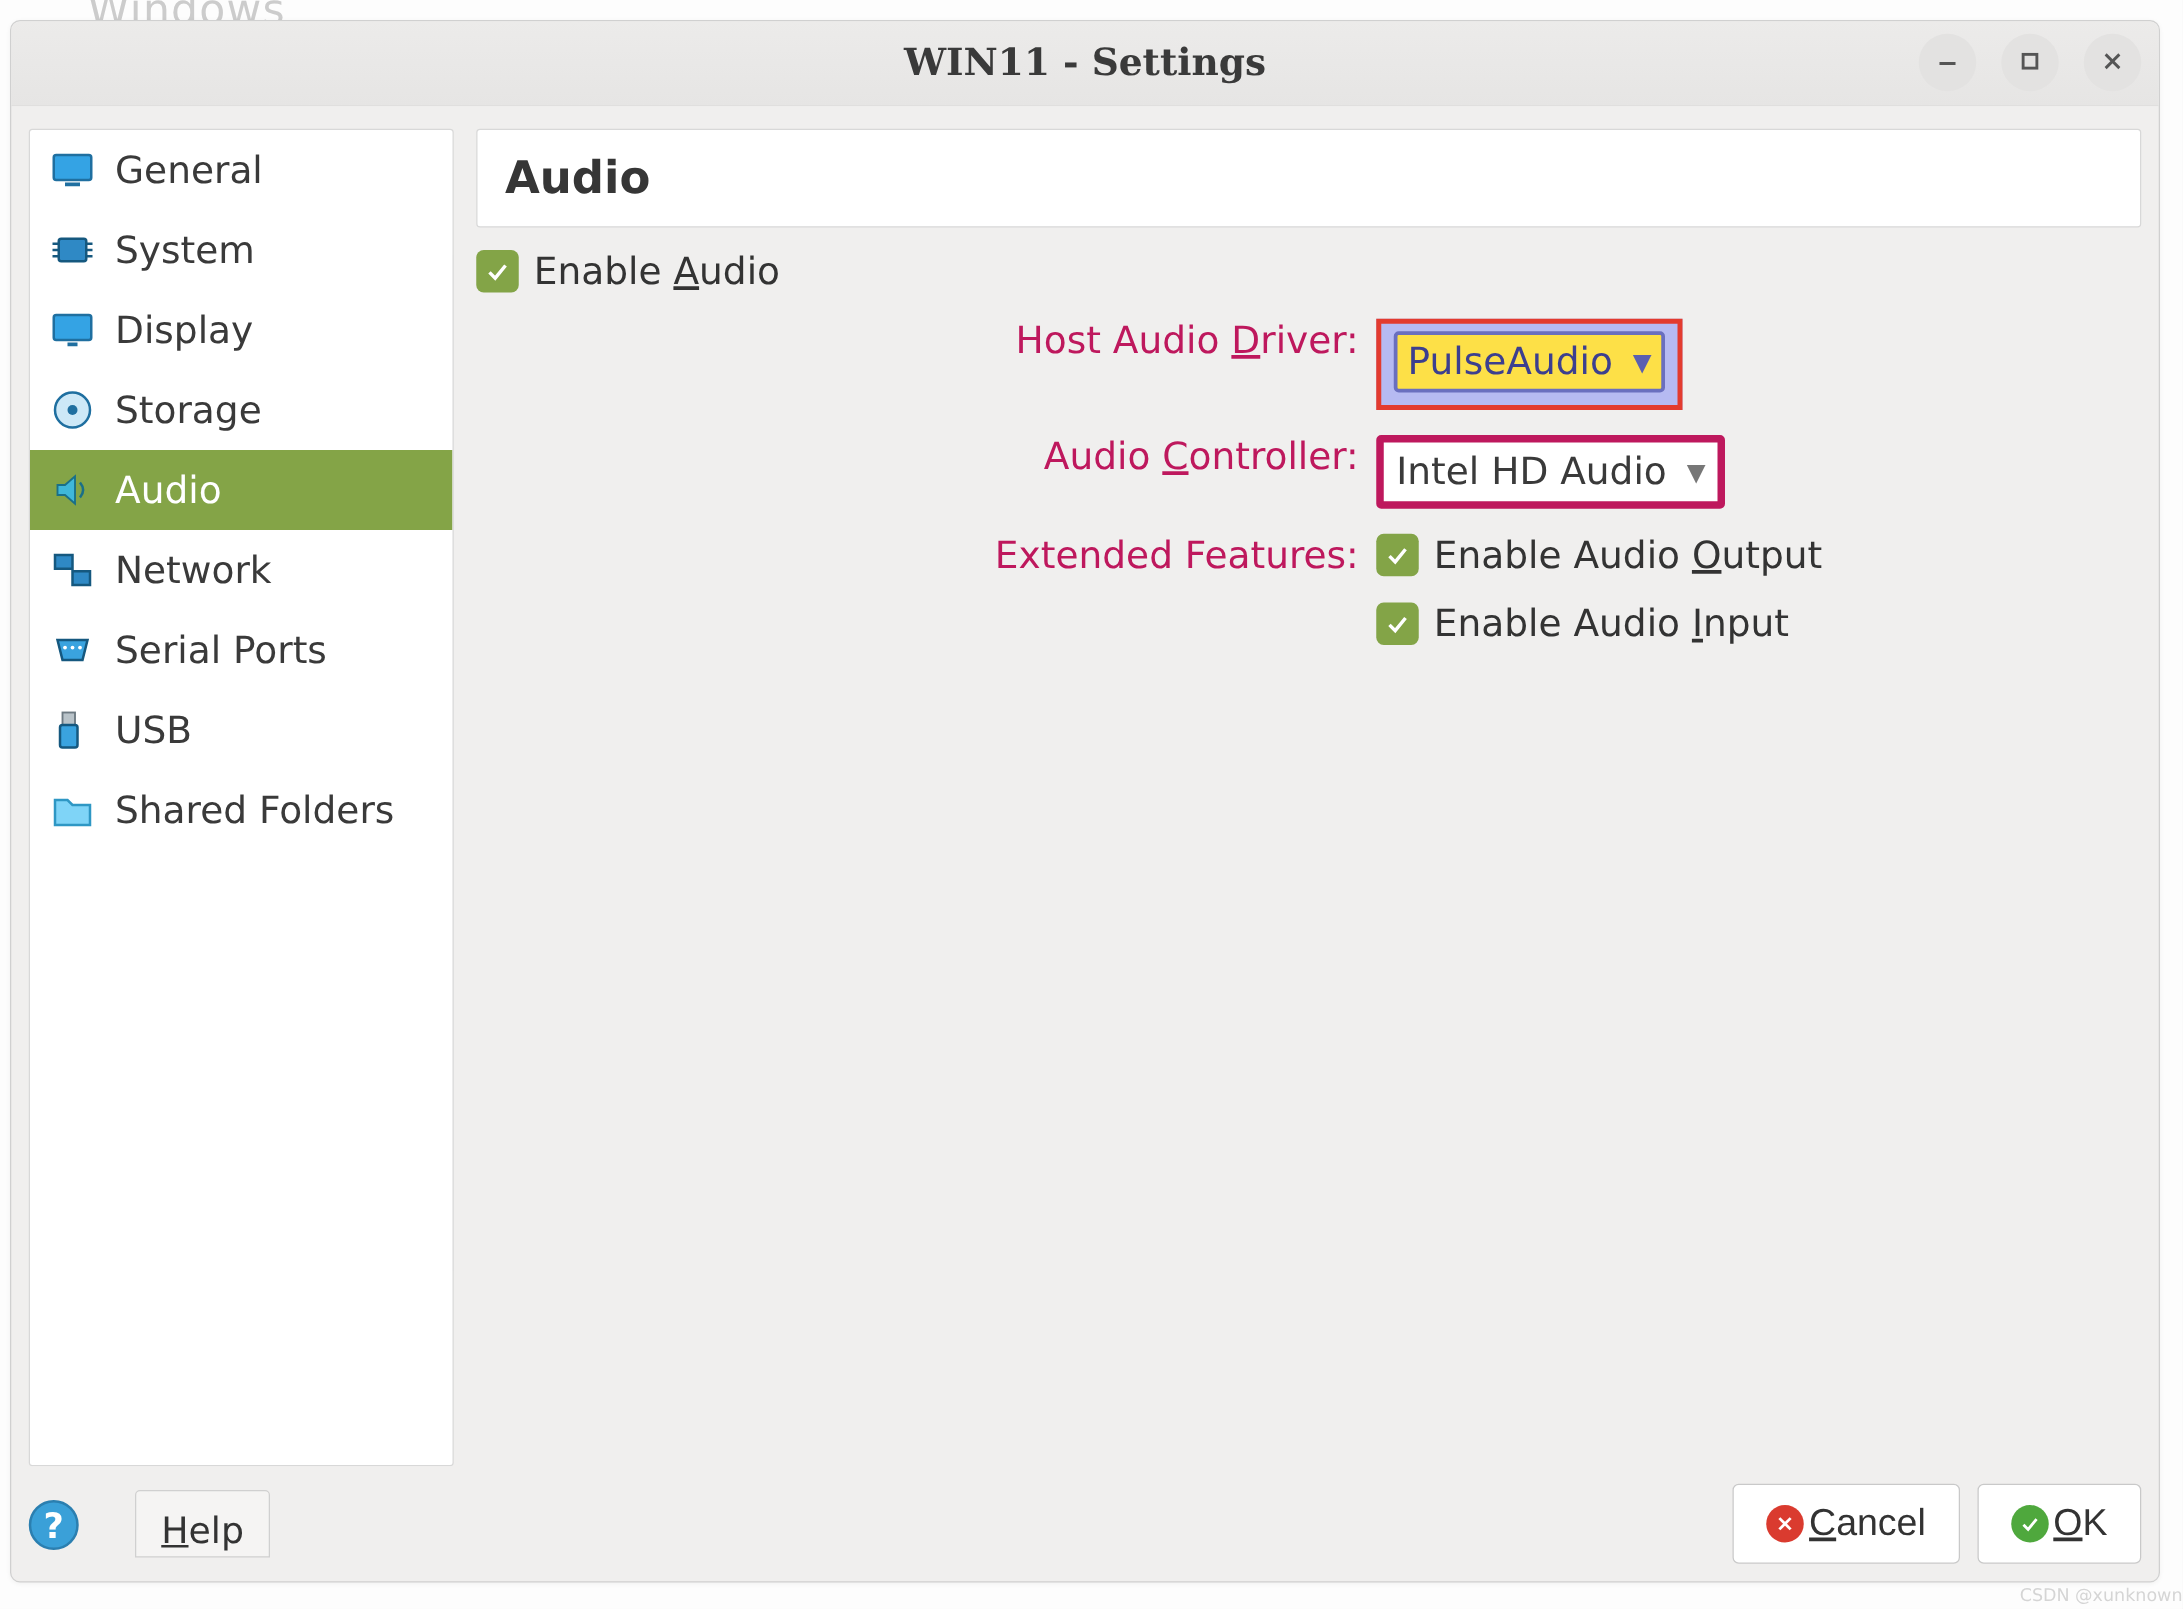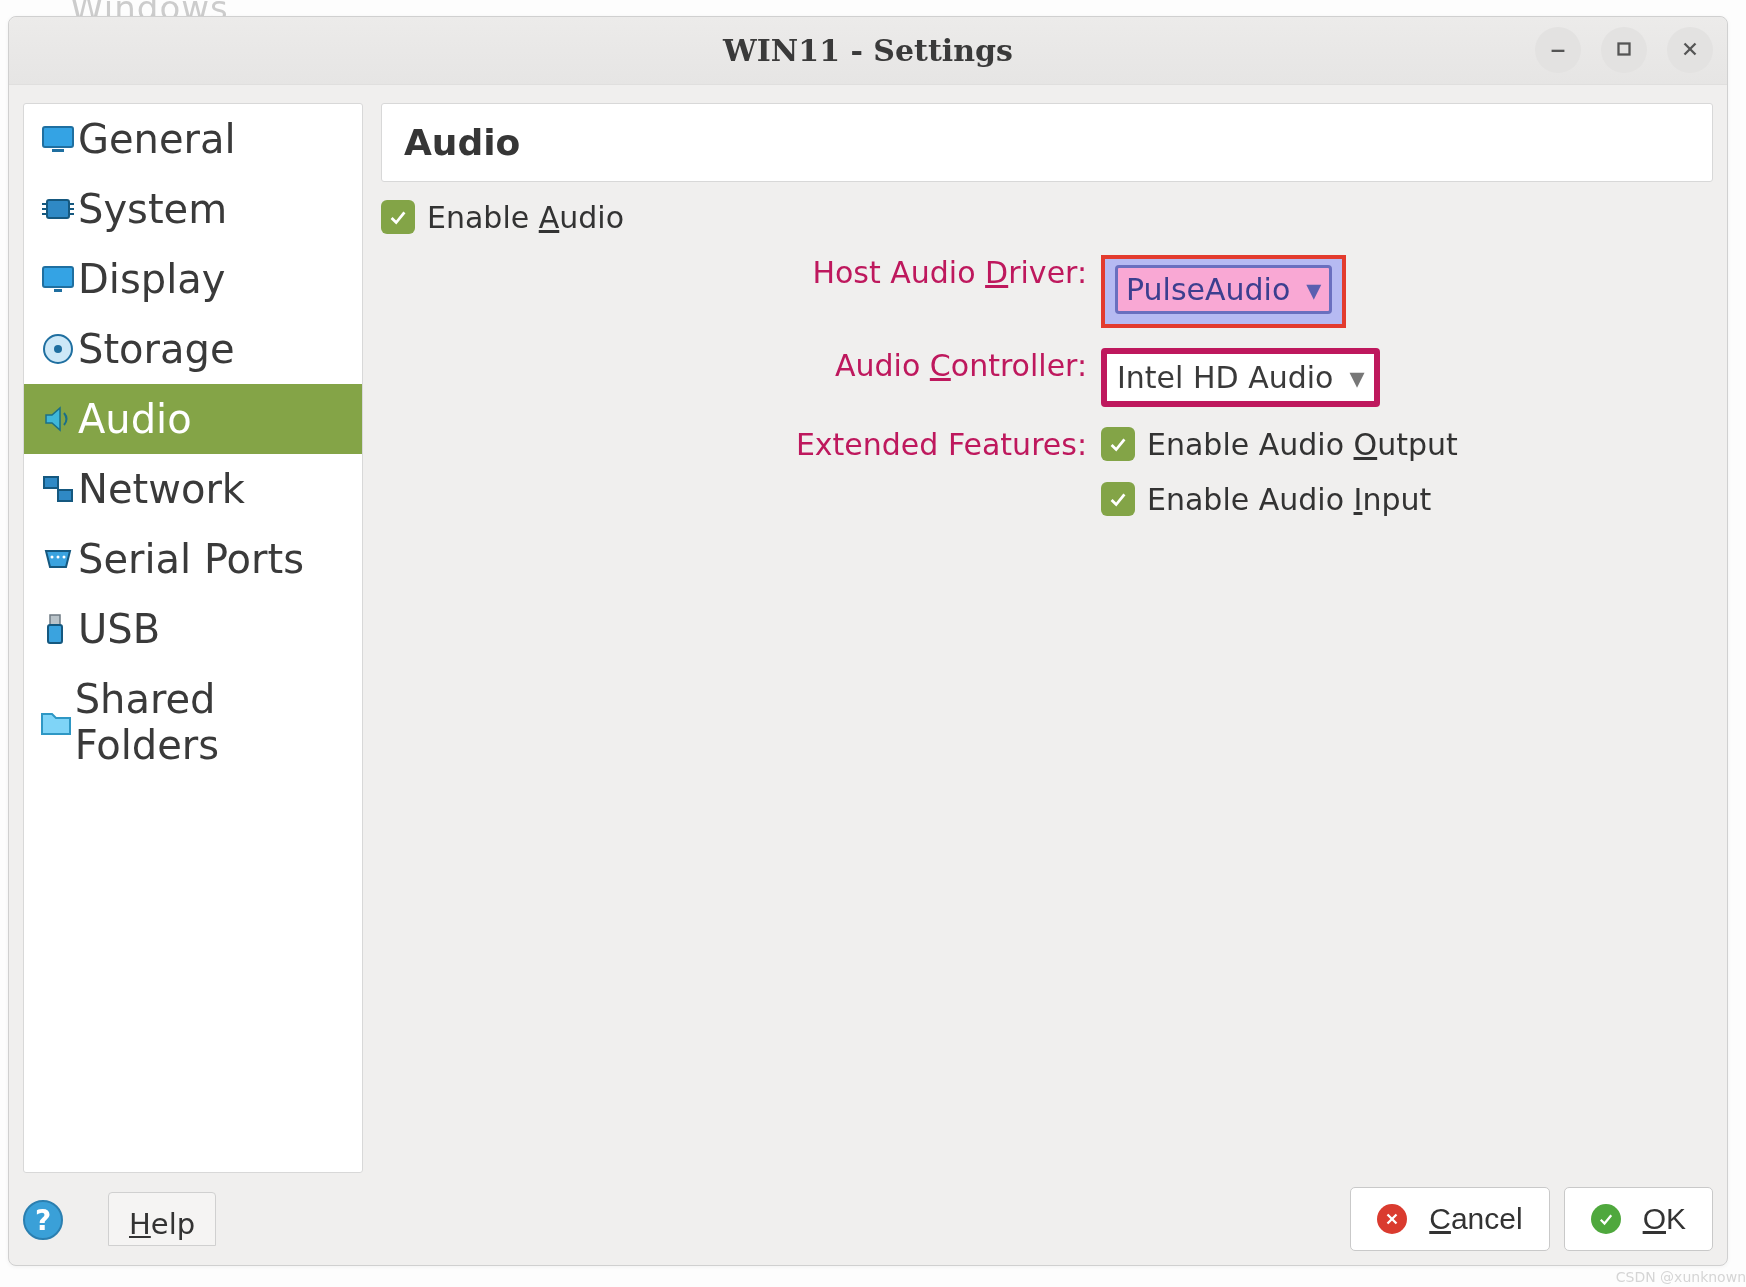--- a/index.html
+++ b/index.html
@@ -81,23 +81,24 @@
   .sidebar {
     width: 340px;
     background: #ffffff;
     border: 1px solid #d8d8d8;
     border-radius: 3px;
     overflow: hidden;
   }
   .sidebar-item {
     display: flex;
     align-items: center;
+    gap: 14px;
     padding: 12px 14px;
     cursor: pointer;
-    font-size: 40px;
+    font-size: 30px;
     color: #3a3a3a;
   }
   .sidebar-item.selected {
     background: #84a447;
     color: #fff;
   }
   .sidebar-item .icon {
     width: 40px;
     height: 40px;
     display: flex;
@@ -165,21 +166,21 @@
     min-width: 270px;
   }
   .combo .caret { color: #777; }
   .highlight-box {
     border: 4px solid #e33b2e;
     background: #b6baf2;
     padding: 6px 10px 10px 10px;
     display: inline-block;
   }
   .highlight-box .combo {
-    background: #f9a8d4;
+    background: #fde047;
     border: 3px solid #6a6fbf;
     color: #3c3f8f;
     min-width: 200px;
     padding: 4px 8px;
   }
   .highlight-box .combo .caret { color: #5a5fb0; }
   
   .footer {
     height: 92px;
     display: flex;
@@ -211,21 +212,21 @@
     border-radius: 4px 4px 0 0;
     padding: 14px 20px 4px 20px;
     background:#f5f4f3;
     cursor:pointer;
     margin-left:31px;
   }
   .spacer { flex: 1; }
   .dlg-btn {
     display: inline-flex;
     align-items: center;
-    gap: 22px;
+    gap: 4px;
     border: 1px solid #c9c9c9;
     background: #fff;
     border-radius: 5px;
     padding: 14px 26px;
     font-size: 30px;
     cursor: pointer;
     color:#333;
   }
   .dlg-btn .bicon {
     width: 30px; height: 30px; border-radius: 15px;

